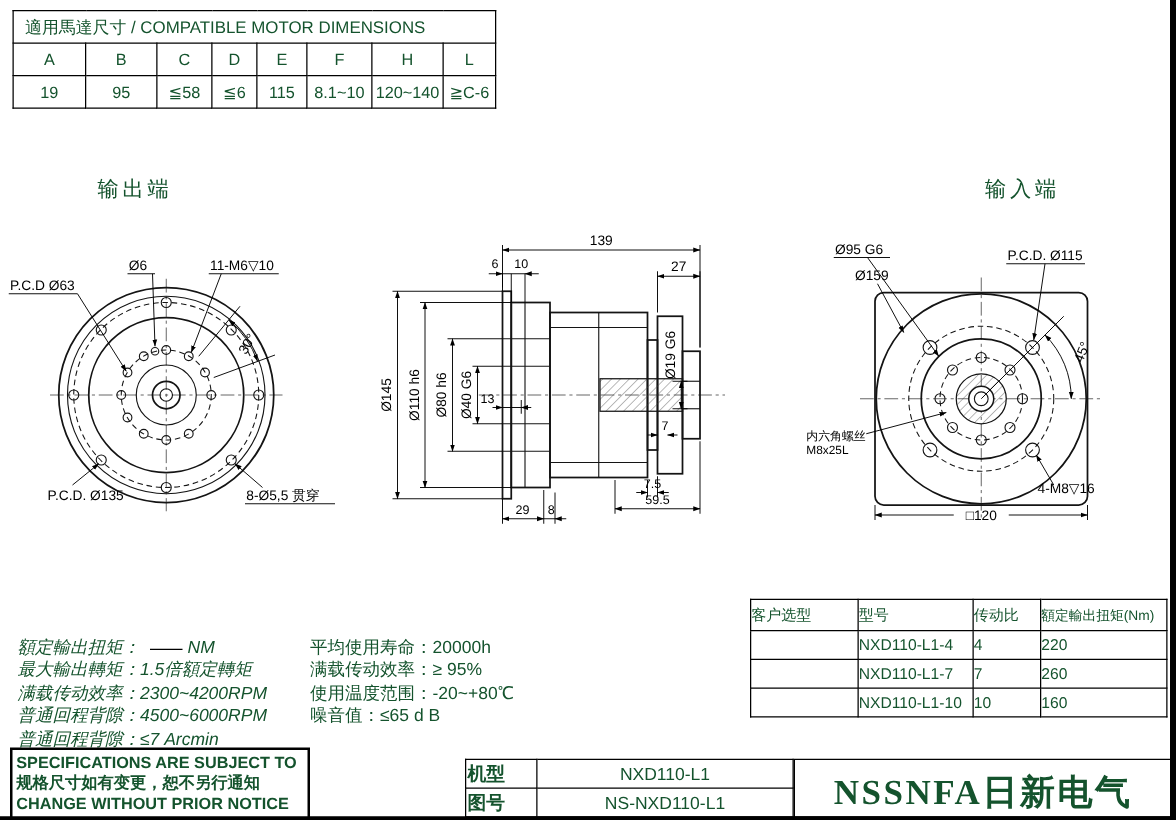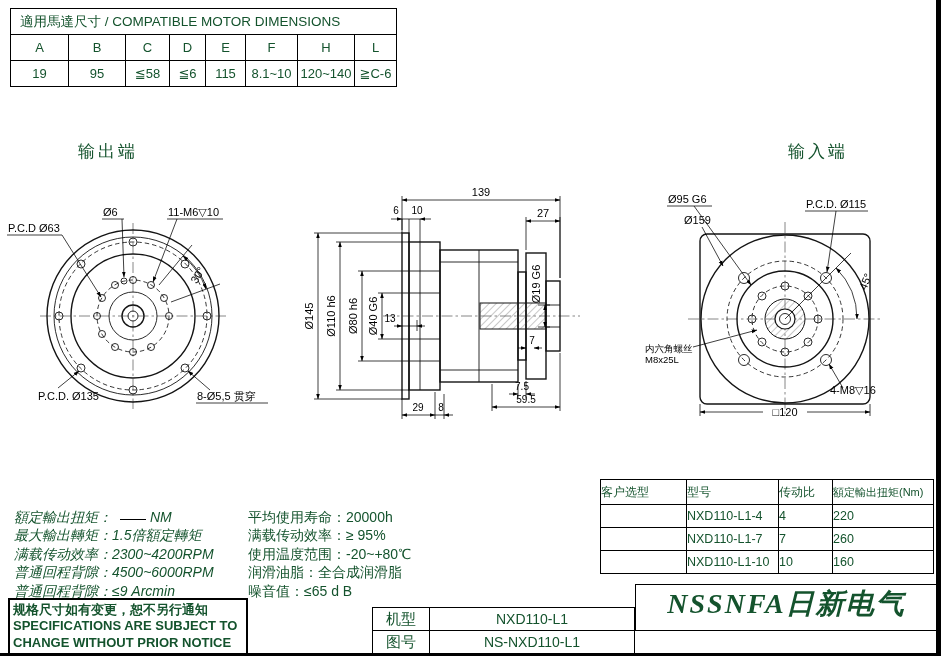--- a/index.html
+++ b/index.html
@@ -39,24 +39,24 @@
 
   
   .sel-table{position:absolute;left:600px;top:479px;width:333px;table-layout:fixed;}
   .sel-table td{border:1.5px solid #000;text-align:left;font-size:12.5px;height:22px;padding:0;white-space:nowrap;}
   .sel-table .hdr{font-size:12px;}
   .sel-table .hdr-sm{font-size:11px;}
 
   
   .title-block{position:absolute;left:372px;top:607px;width:263px;}
   .title-block td{border:1.6px solid #000;height:20px;}
-  .tb-label{width:54px;text-align:center;font-weight:normal;font-size:15px;}
+  .tb-label{width:54px;text-align:left;font-weight:bold;font-size:15px;}
   .tb-value{text-align:center;font-size:14px;}
-  .brand-box{position:absolute;left:635px;top:584px;width:301px;height:45px;border:1.6px solid #000;
-             display:flex;align-items:flex-start;justify-content:center;font-style:italic;}
+  .brand-box{position:absolute;left:635px;top:607px;width:301px;height:45px;border:1.6px solid #000;
+             display:flex;align-items:flex-end;justify-content:center;}
   .brand-text{font-family:"Liberation Serif",serif;font-weight:bold;font-size:28px;letter-spacing:2px;}
 
   
   .edge-right{position:absolute;right:0;top:0;width:5px;height:656px;background:#000;}
   .edge-bottom{position:absolute;left:0;top:653px;width:941px;height:3px;background:#000;}
 </style>
 </head>
 <body>
 
 <div class="page">
@@ -309,34 +309,33 @@
       <line class="dim" x1="807" y1="412" x2="870" y2="412" marker-end="url(#arr)"></line>
       <text class="dt" text-anchor="middle" x="785" y="416">□120</text>
     </g>
   </svg>
 
   <div class="specs-col specs-left">
     <div><span>額定輸出扭矩：</span><span class="blank"></span><span>NM</span></div>
     <div><span>最大輸出轉矩：</span><span>1.5倍額定轉矩</span></div>
     <div><span>满载传动效率：</span><span>2300~4200RPM</span></div>
     <div><span>普通回程背隙：</span><span>4500~6000RPM</span></div>
-    <div><span>普通回程背隙：</span><span>≤9 Arcmin</span></div>
+    <div><span>普通回程背隙：</span><span>≤7 Arcmin</span></div>
   </div>
 
   <div class="specs-col specs-right">
     <div><span>平均使用寿命：</span><span>20000h</span></div>
     <div><span>满载传动效率：</span><span>≥ 95%</span></div>
     <div><span>使用温度范围：</span><span>-20~+80℃</span></div>
-    <div><span>润滑油脂：</span><span>全合成润滑脂</span></div>
     <div><span>噪音值：</span><span>≤65 d B</span></div>
   </div>
 
   <div class="notice-box">
+    <div>SPECIFICATIONS ARE SUBJECT TO</div>
     <div>规格尺寸如有变更，恕不另行通知</div>
-    <div>SPECIFICATIONS ARE SUBJECT TO</div>
     <div>CHANGE WITHOUT PRIOR NOTICE</div>
   </div>
 
   <table class="sel-table">
     <colgroup>
         <col style="width:86px">
         <col style="width:92px">
         <col style="width:54px">
         <col style="width:101px">
       </colgroup>

